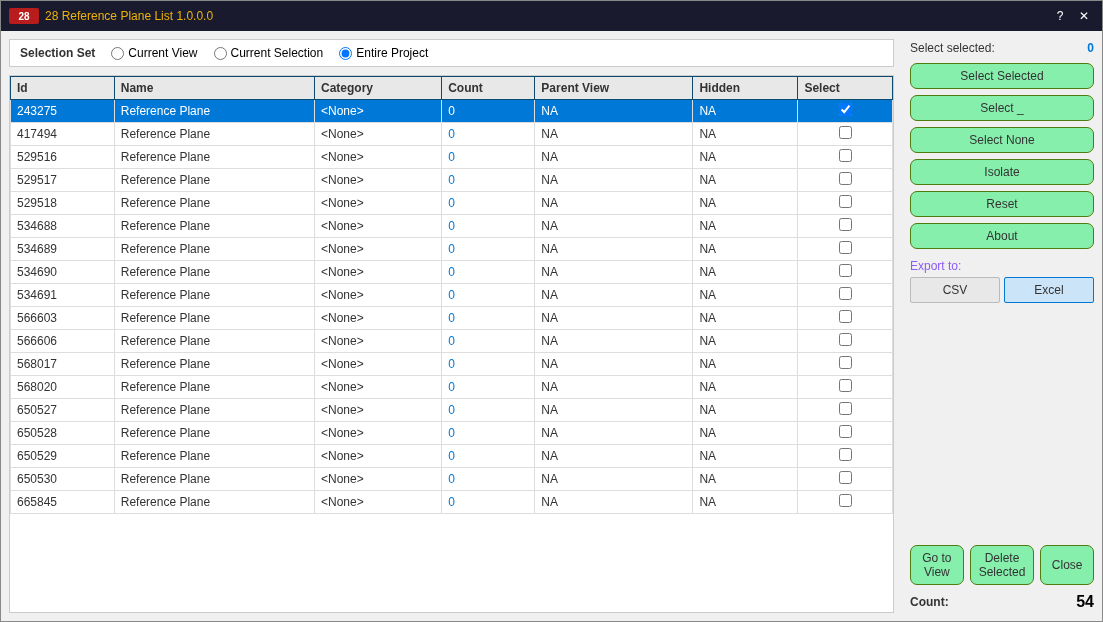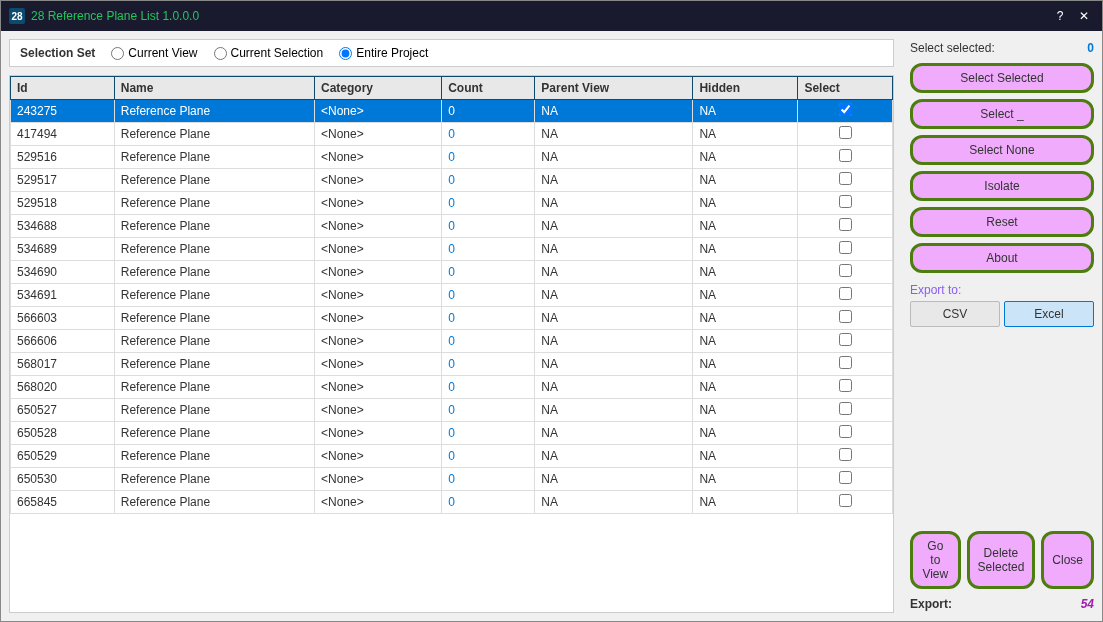--- a/index.html
+++ b/index.html
@@ -28,34 +28,34 @@
       padding: 4px 8px;
       height: 30px;
       flex-shrink: 0;
     }
     .title-bar-left {
       display: flex;
       align-items: center;
       gap: 6px;
     }
     .title-bar-icon {
-      width: 16px;
+      width: 30px;
       height: 16px;
-      background: #0c4a6e;
+      background: #b91c1c;
       border-radius: 2px;
       display: flex;
       align-items: center;
       justify-content: center;
       font-size: 10px;
       color: white;
       font-weight: bold;
     }
     .title-bar-title {
       font-size: 12px;
-      color: #22c55e;
+      color: #eab308;
     }
     .title-bar-controls {
       display: flex;
       gap: 4px;
     }
     .title-btn {
       width: 20px;
       height: 20px;
       background: transparent;
       border: none;
@@ -190,26 +190,26 @@
     }
     .total-selected-value {
       color: #0078d7;
       font-size: 12px;
       font-weight: bold;
     }
 
     .panel-btn {
       width: 100%;
       padding: 5px 8px;
-      background: #f0abfc;
-      border: 3px solid #4d7c0f;
+      background: #86efac;
+      border: 1px solid #4d7c0f;
       cursor: pointer;
       font-size: 12px;
       text-align: center;
-      border-radius: 12px;
+      border-radius: 7px;
       color: #333;
     }
 
     .export-section {
       margin-top: 4px;
     }
     .export-label {
       font-size: 12px;
       color: #8b5cf6;
       margin-bottom: 4px;
@@ -246,24 +246,23 @@
       justify-content: space-between;
       align-items: center;
       padding: 2px 0;
     }
     .total-label {
       font-size: 12px;
       color: #333;
       font-weight: bold;
     }
     .total-value {
-      color: #a21caf;
-      font-size: 12px;
+      color: #000000;
+      font-size: 16px;
       font-weight: bold;
-      font-style: italic;
     }
   </style>
 </head>
 <body>
 
 <div class="window">
 
   <div class="title-bar">
     <div class="title-bar-left">
       <div class="title-bar-icon">28</div>
@@ -501,18 +500,18 @@
 
       <div class="spacer"></div>
 
       <div class="bottom-btns">
         <button class="panel-btn">Go to View</button>
         <button class="panel-btn">Delete Selected</button>
         <button class="panel-btn">Close</button>
       </div>
 
       <div class="total-row">
-        <span class="total-label">Export:</span>
+        <span class="total-label">Count:</span>
         <span class="total-value">54</span>
       </div>
     </div>
   </div>
 </div>
 
 </body></html>

